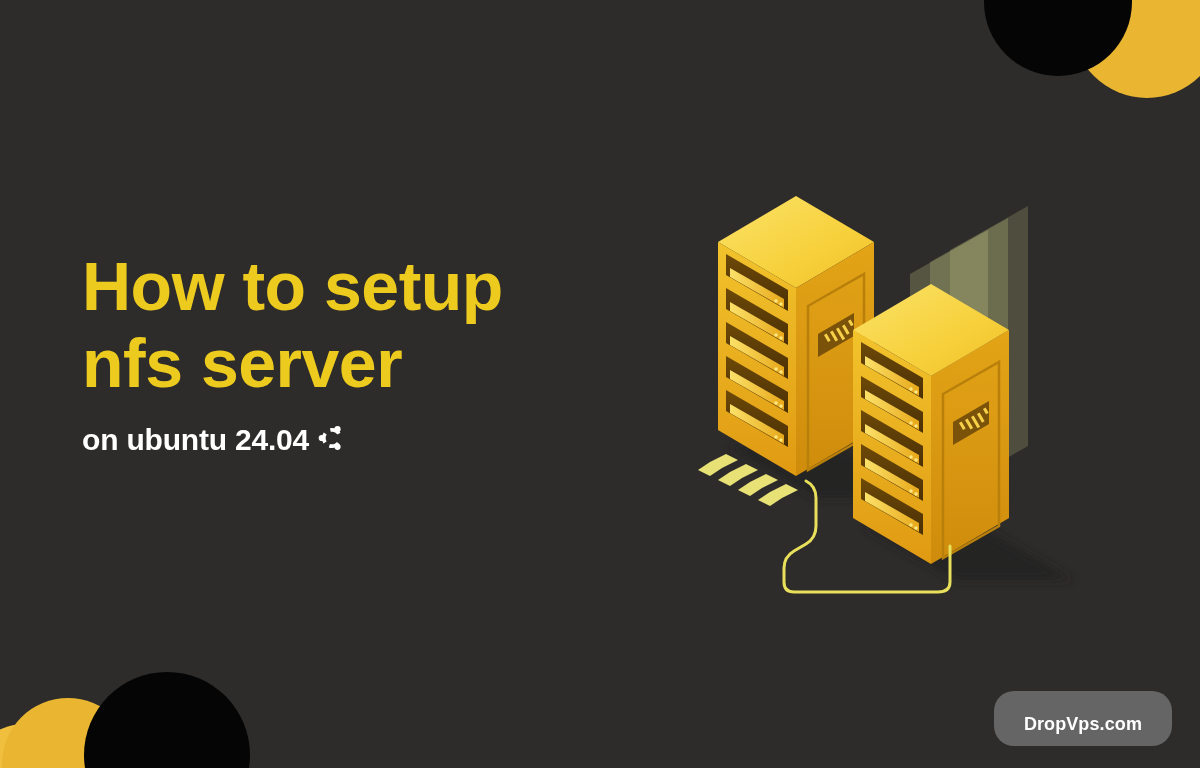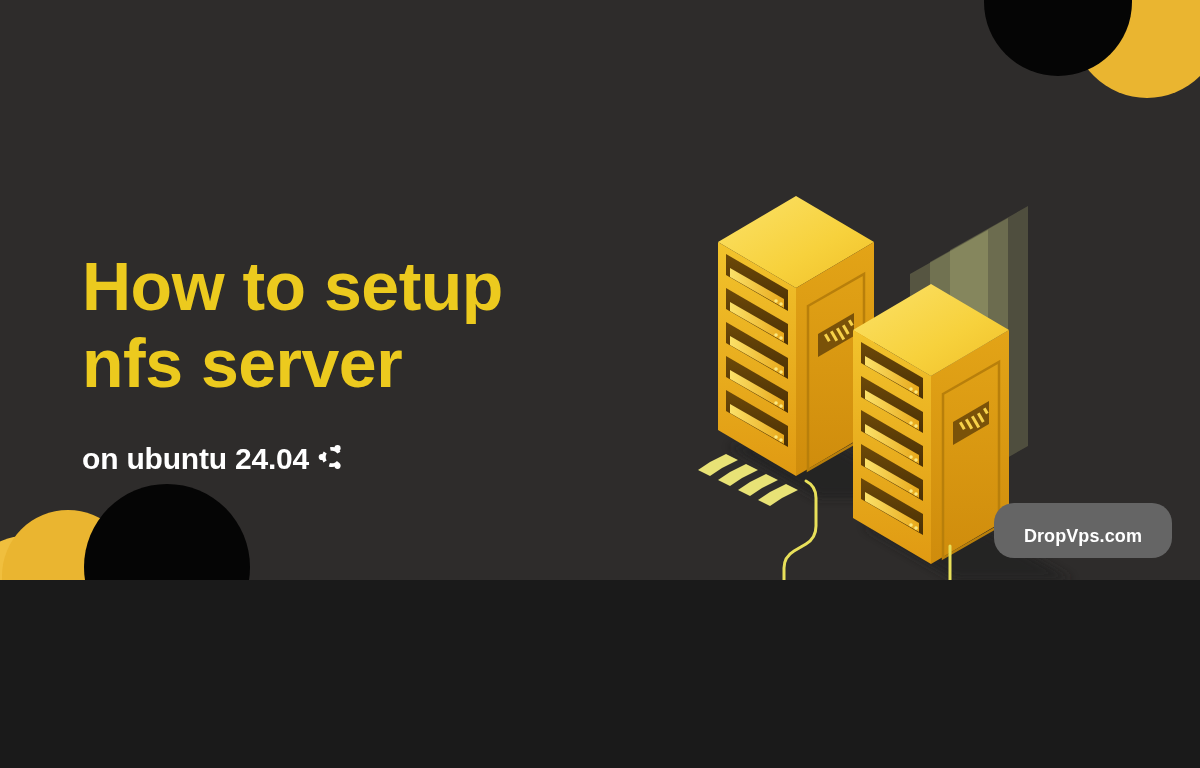--- a/index.html
+++ b/index.html
@@ -4,21 +4,21 @@
 <title>DropVps Banner</title>
 <style>
   html, body {
     margin: 0;
     padding: 0;
     background: #1a1a1a;
   }
   .banner {
     position: relative;
     width: 1200px;
-    height: 580px;
+    height: 768px;
     background: #2e2c2b;
     overflow: hidden;
     font-family: "Liberation Sans", "DejaVu Sans", sans-serif;
   }
 
   
   .deco { position: absolute; border-radius: 50%; }
   .deco-tr-yellow {
     width: 150px; height: 150px;
     background: #eab530;
@@ -59,21 +59,21 @@
     font-weight: bold;
     letter-spacing: -0.5px;
     margin: 0;
     font-family: "Liberation Sans Narrow", "Liberation Sans", sans-serif;
     white-space: pre-line;
   }
   .subline {
     display: flex;
     align-items: center;
     gap: 8px;
-    margin-top: 40px;
+    margin-top: 21px;
   }
   .subline-text {
     color: #ffffff;
     font-size: 30px;
     font-weight: bold;
     letter-spacing: -0.2px;
     font-family: "Liberation Sans Narrow", "Liberation Sans", sans-serif;
   }
   .ubuntu-logo { display: block; }
 

